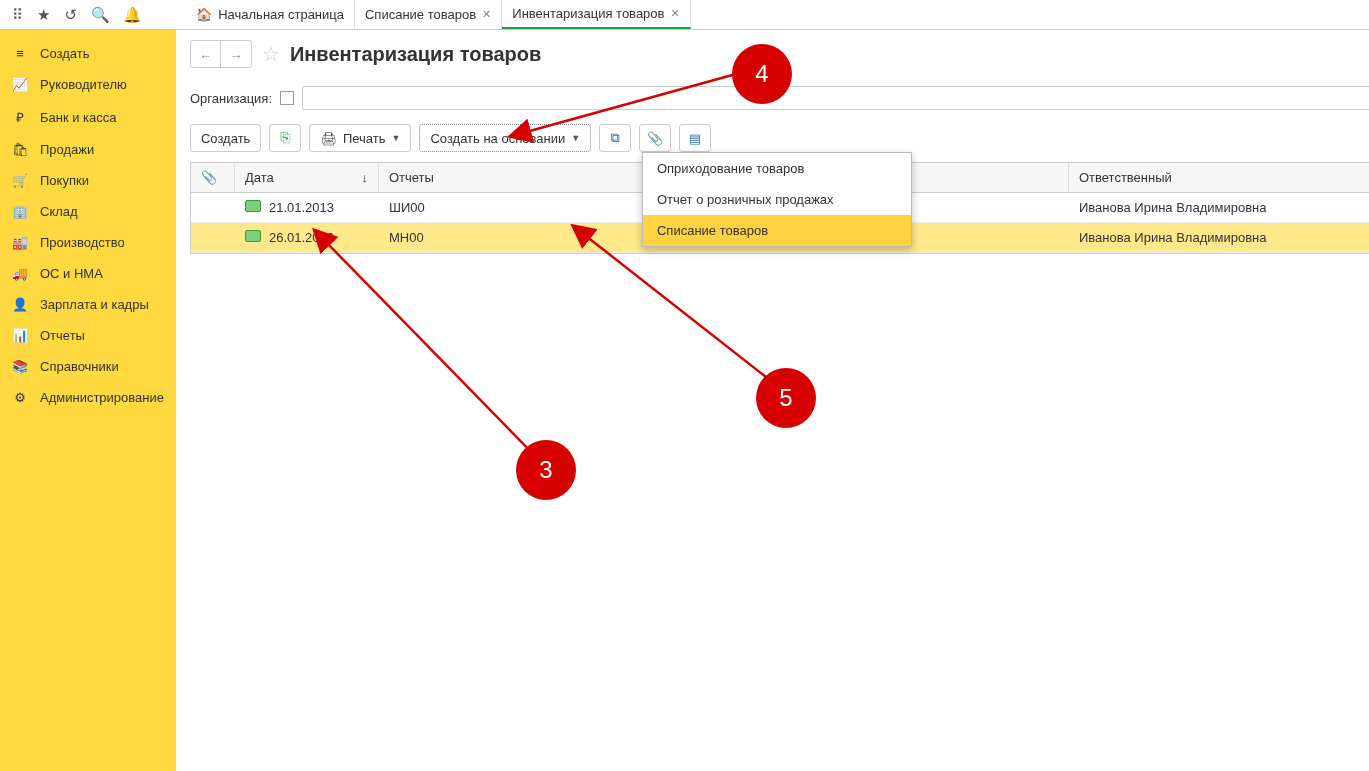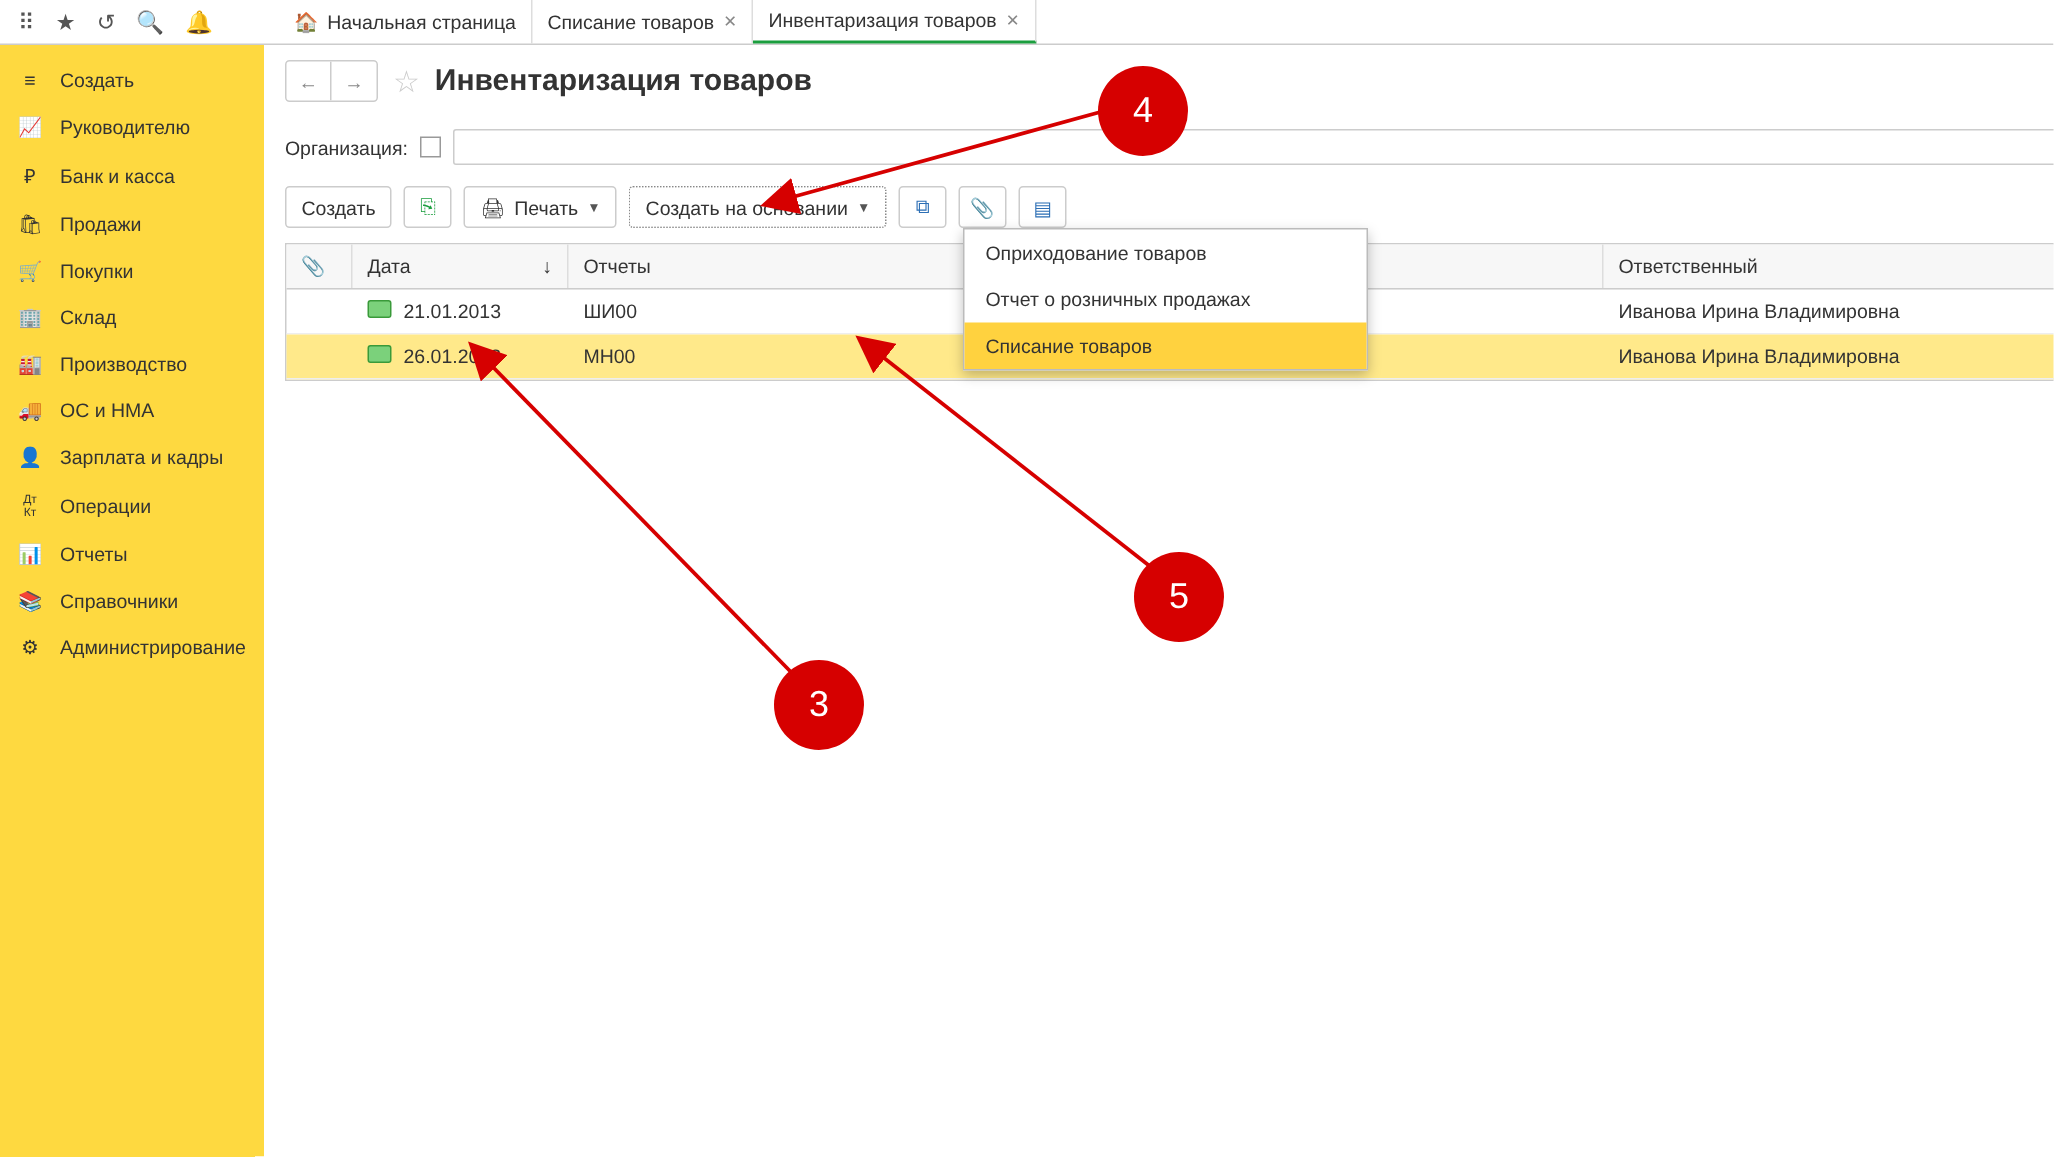--- a/index.html
+++ b/index.html
@@ -118,24 +118,20 @@
         <span class="icn">🏭</span>
         <span>Производство</span>
       </div>
     <div class="nav-item">
         <span class="icn">🚚</span>
         <span>ОС и НМА</span>
       </div>
     <div class="nav-item">
         <span class="icn">👤</span>
         <span>Зарплата и кадры</span>
-      </div>
-    <div class="nav-item">
-        <span class="icn" style="font-size:8px">Дт Кт</span>
-        <span>Операции</span>
       </div>
     <div class="nav-item">
         <span class="icn">📊</span>
         <span>Отчеты</span>
       </div>
     <div class="nav-item">
         <span class="icn">📚</span>
         <span>Справочники</span>
       </div>
     <div class="nav-item">

